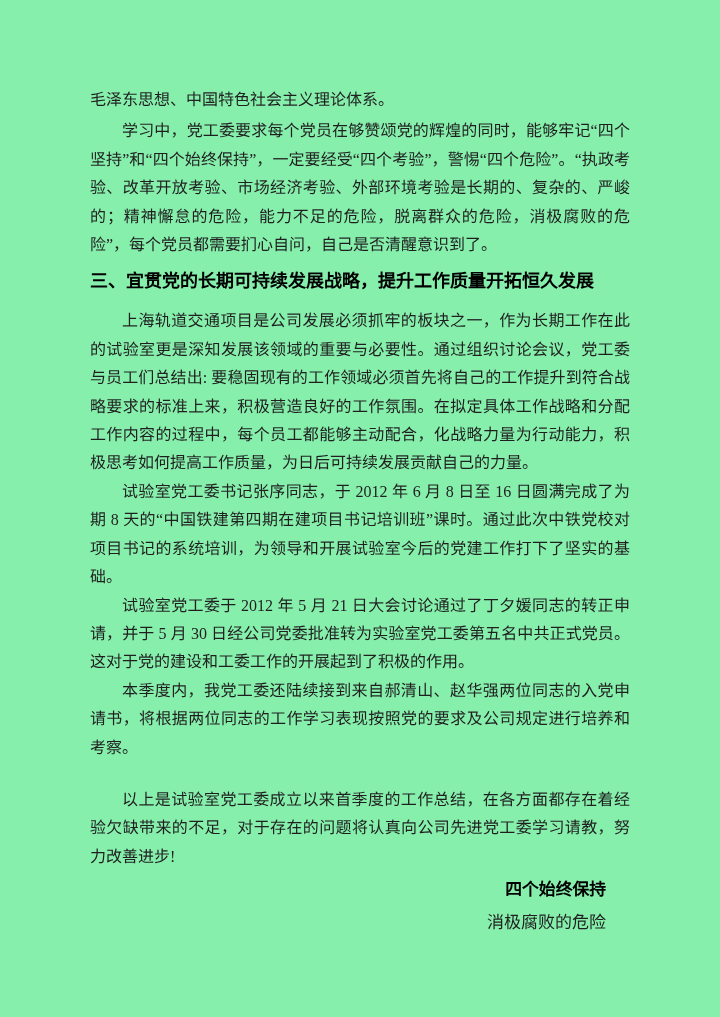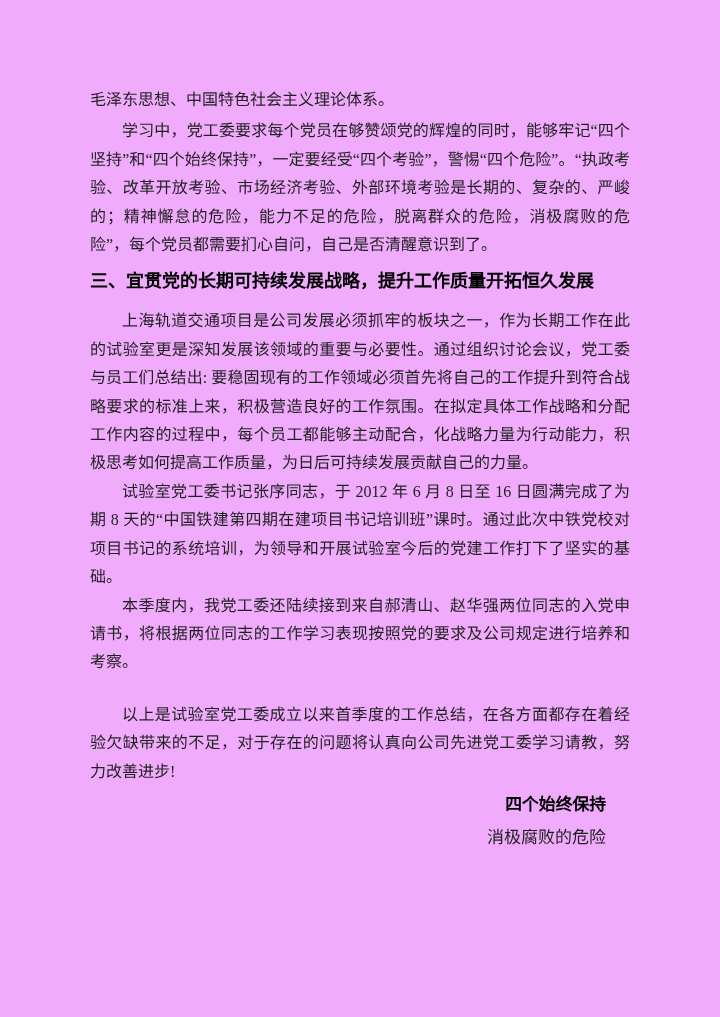--- a/index.html
+++ b/index.html
@@ -12,21 +12,21 @@
     background: #ffffff;
     position: relative;
     overflow: hidden;
   }
   .page {
     position: absolute;
     left: 0;
     top: 0;
     width: 720px;
     height: 1017px;
-    background: #f0abfc;
+    background: #86efac;
   }
   .content {
     position: absolute;
     left: 90px;
     top: 86px;
     width: 540px;
     color: #1f1f1f;
     font-family: "Liberation Serif", "DejaVu Serif", serif;
   }
   p.body-para {
@@ -89,20 +89,21 @@
 
     <p class="body-para after-first">学习中，党工委要求每个党员在够赞颂党的辉煌的同时，能够牢记“四个坚持”和“四个始终保持”，一定要经受“四个考验”，警惕“四个危险”。“执政考验、改革开放考验、市场经济考验、外部环境考验是长期的、复杂的、严峻的；精神懈怠的危险，能力不足的危险，脱离群众的危险，消极腐败的危险”，每个党员都需要扪心自问，自己是否清醒意识到了。</p>
 
     <h2 class="section-heading">三、宜贯党的长期可持续发展战略，提升工作质量开拓恒久发展</h2>
 
     <p class="body-para">上海轨道交通项目是公司发展必须抓牢的板块之一，作为长期工作在此的试验室更是深知发展该领域的重要与必要性。通过组织讨论会议，党工委与员工们总结出: 要稳固现有的工作领域必须首先将自己的工作提升到符合战略要求的标准上来，积极营造良好的工作氛围。在拟定具体工作战略和分配工作内容的过程中，每个员工都能够主动配合，化战略力量为行动能力，积极思考如何提高工作质量，为日后可持续发展贡献自己的力量。</p>
 
 
     <p class="body-para">试验室党工委书记张序同志，于 2012 年 6 月 8 日至 16 日圆满完成了为期 8 天的“中国铁建第四期在建项目书记培训班”课时。通过此次中铁党校对项目书记的系统培训，为领导和开展试验室今后的党建工作打下了坚实的基础。</p>
 
+    <p class="body-para">试验室党工委于 2012 年 5 月 21 日大会讨论通过了丁夕媛同志的转正申请，并于 5 月 30 日经公司党委批准转为实验室党工委第五名中共正式党员。这对于党的建设和工委工作的开展起到了积极的作用。</p>
 
     <p class="body-para">本季度内，我党工委还陆续接到来自郝清山、赵华强两位同志的入党申请书，将根据两位同志的工作学习表现按照党的要求及公司规定进行培养和考察。</p>
 
     <p class="body-para closing">以上是试验室党工委成立以来首季度的工作总结，在各方面都存在着经验欠缺带来的不足，对于存在的问题将认真向公司先进党工委学习请教，努力改善进步!</p>
 
     <div class="signature">
       <div class="sig-name">四个始终保持</div>
       <div class="sig-date">消极腐败的危险</div>
     </div>
 

